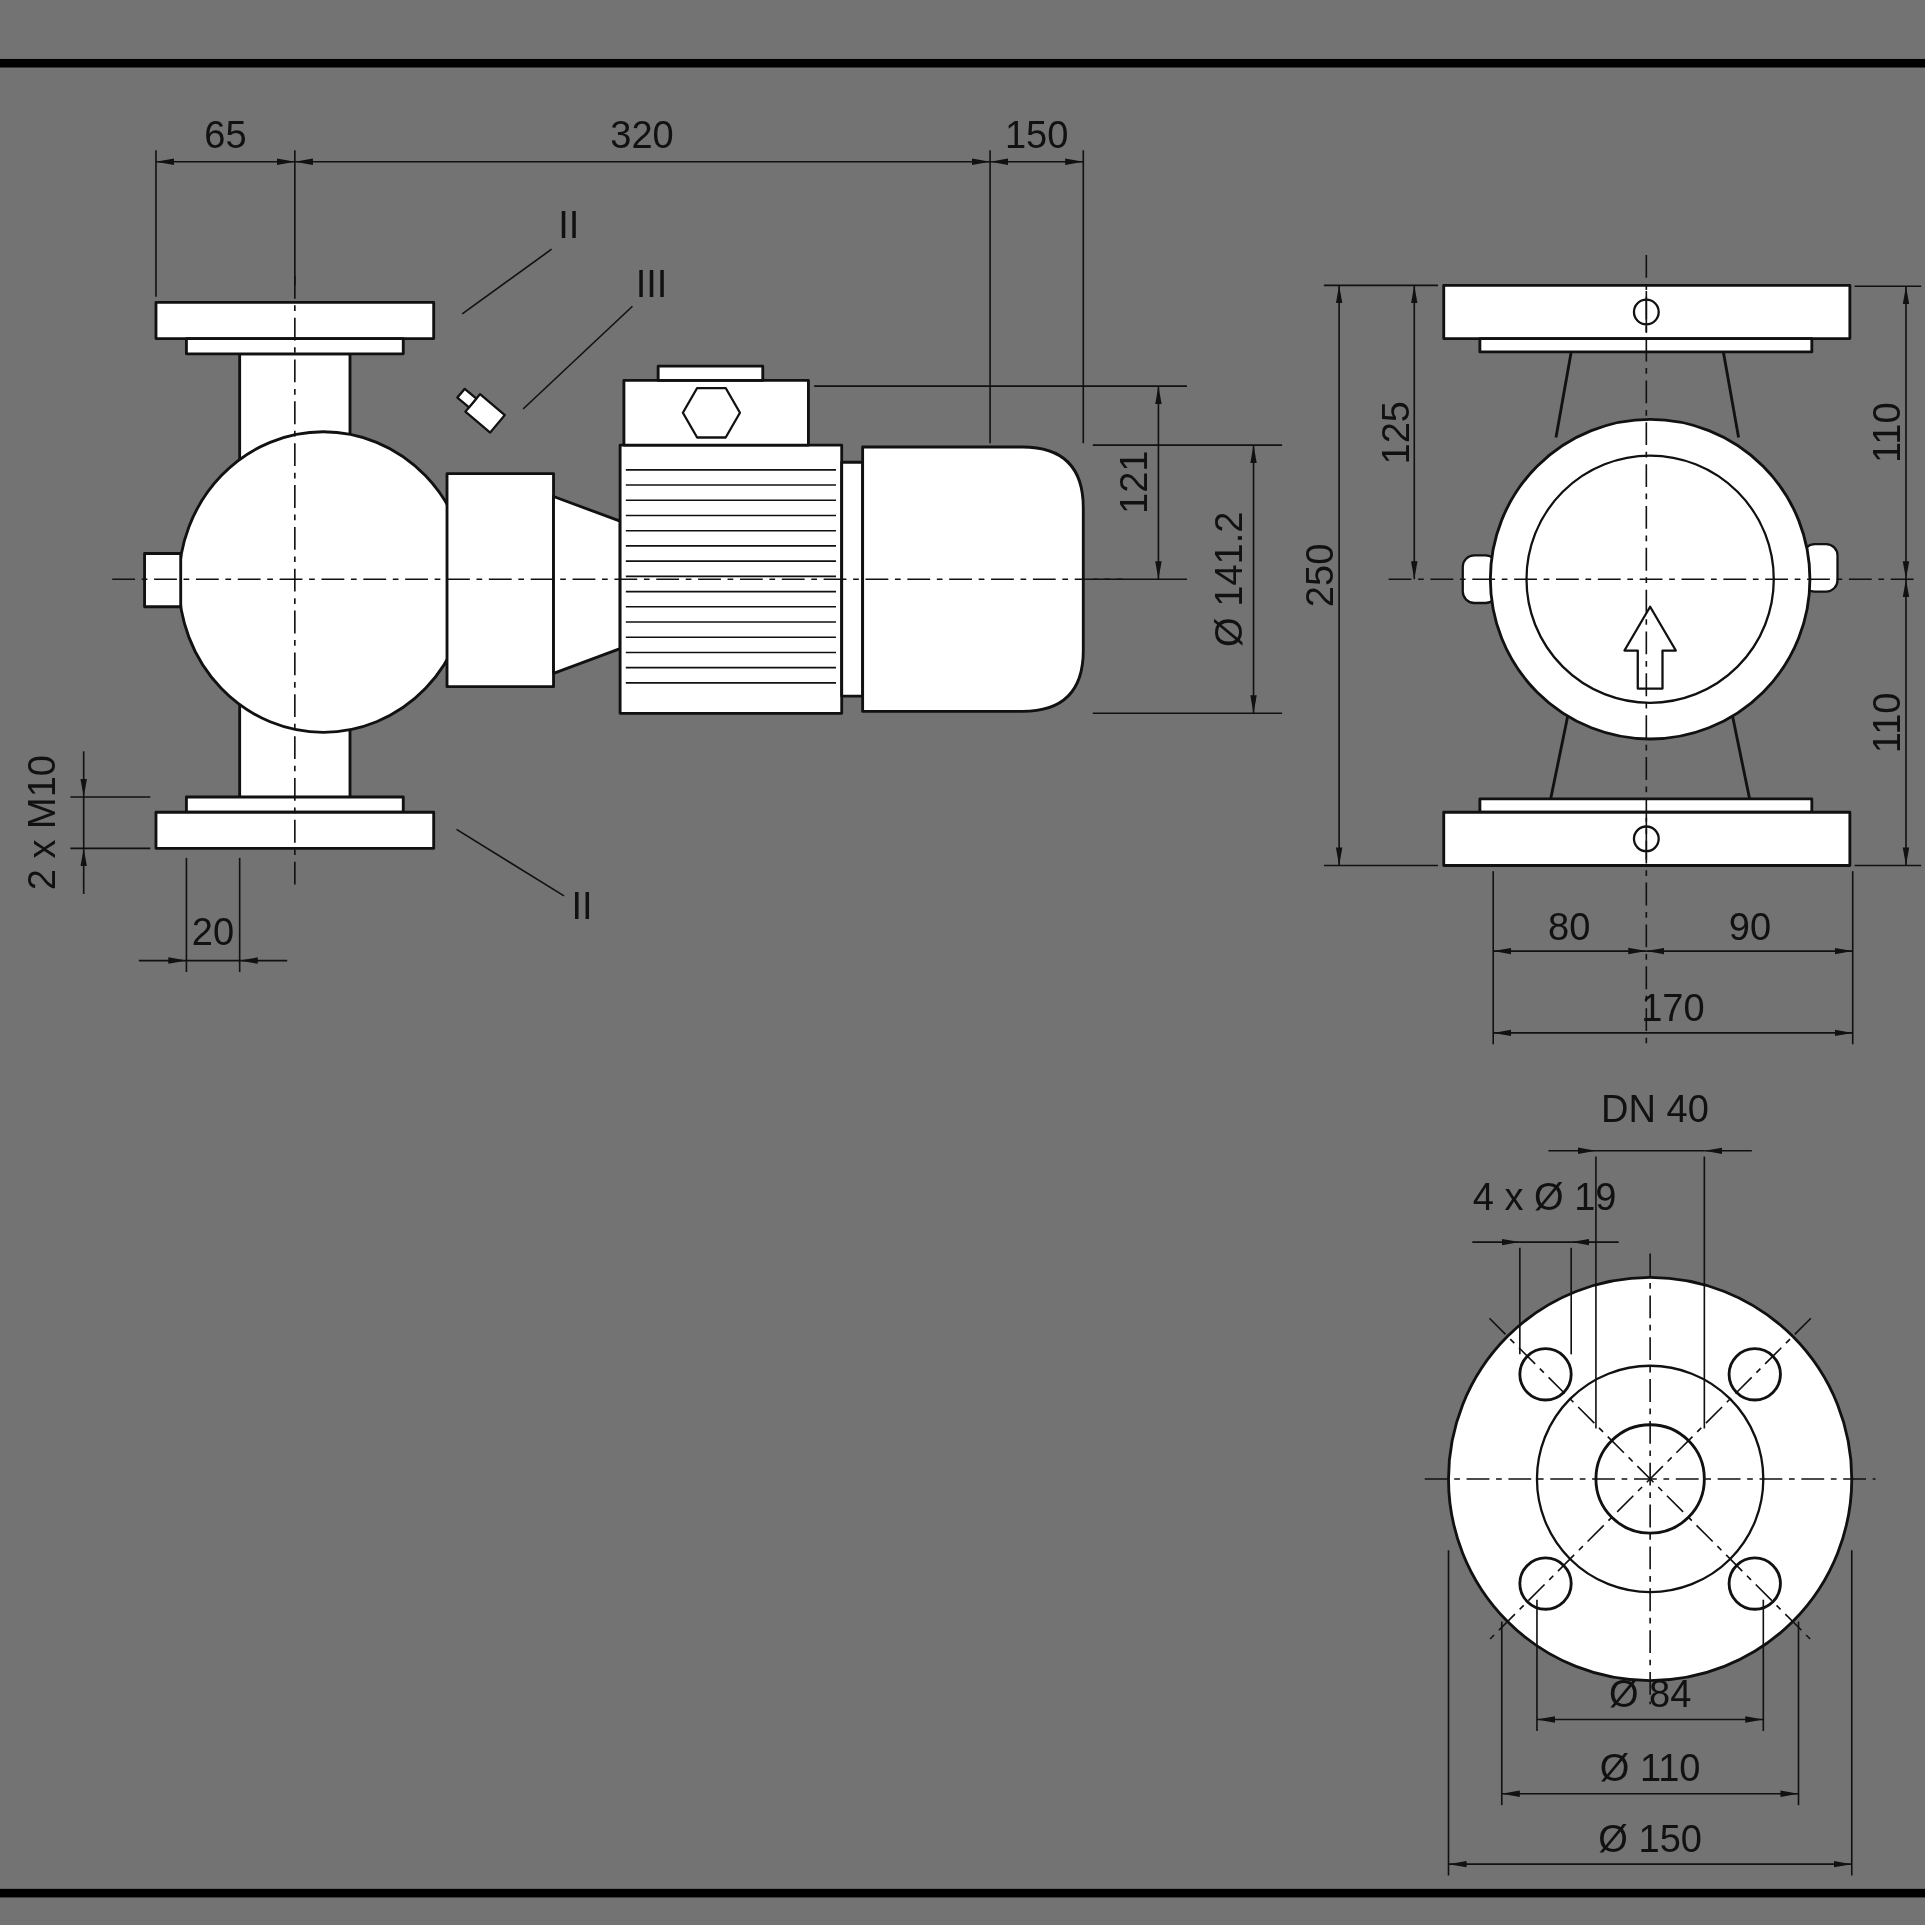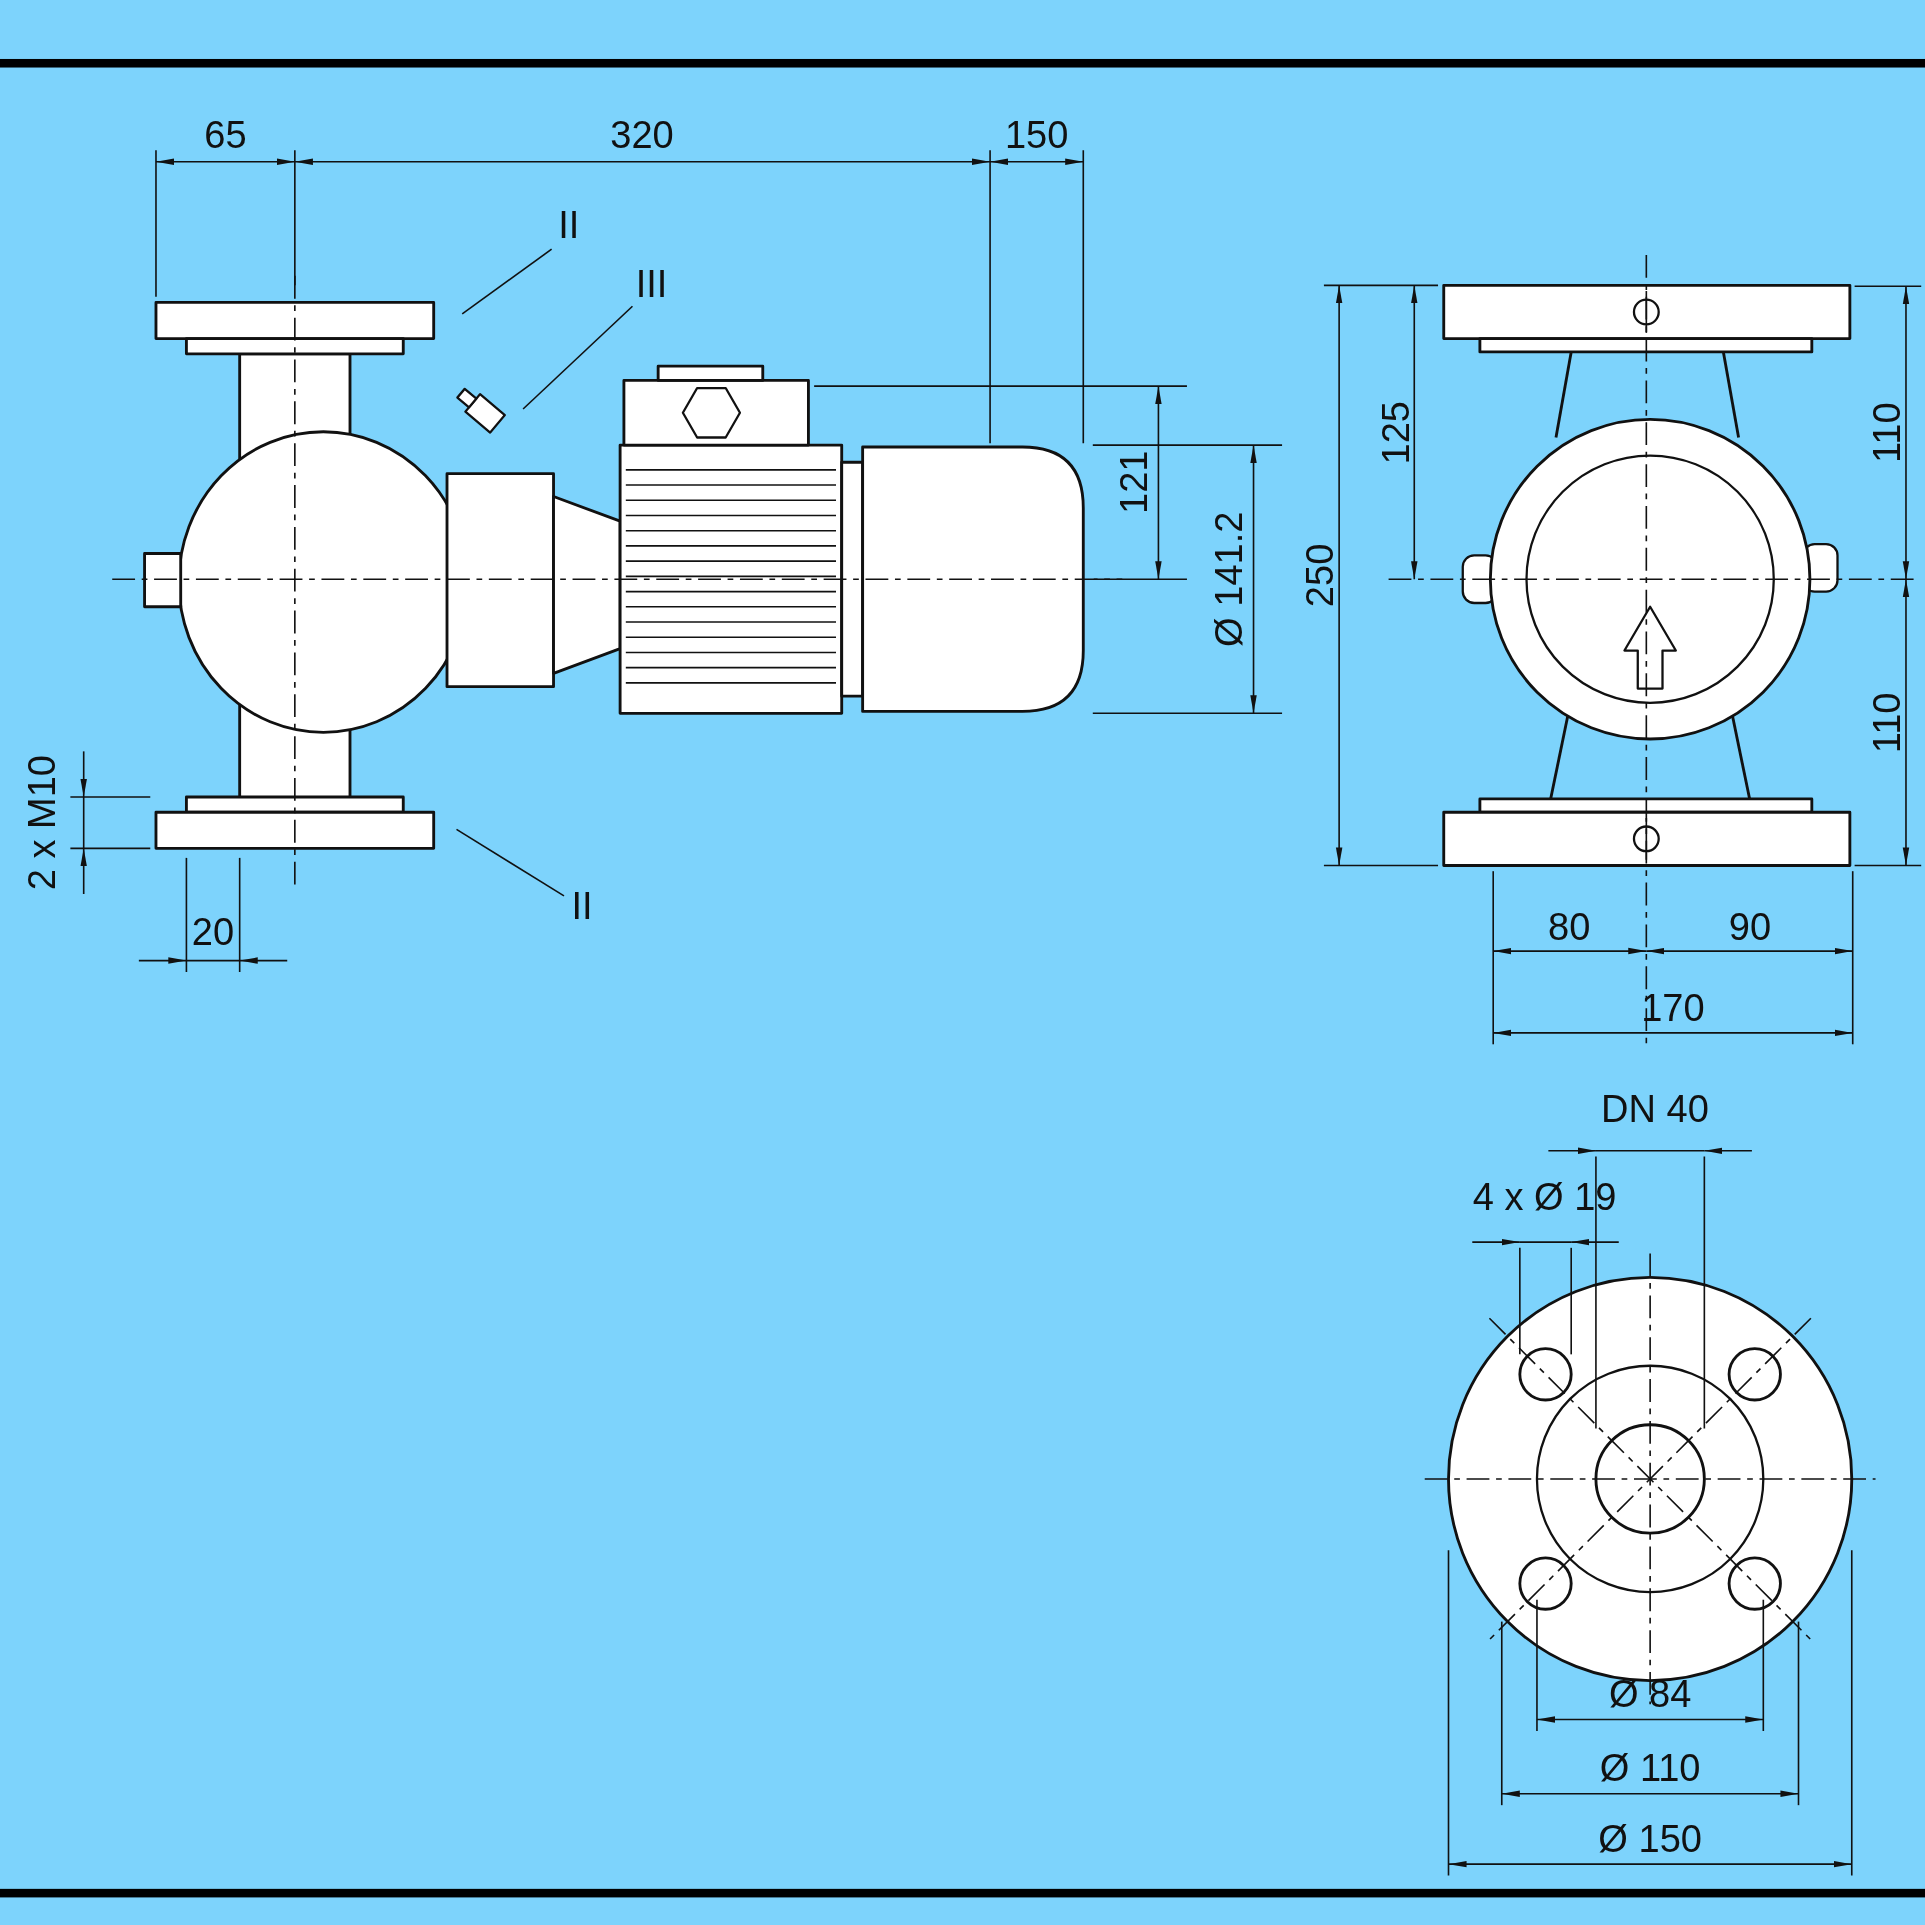--- a/index.html
+++ b/index.html
@@ -1,16 +1,16 @@
 <!DOCTYPE html>
 <html style="font-size:15px"><head>
 <meta charset="utf-8">
 <style>
   html,body{margin:0;padding:0;background:#fff;}
-  .stage{width:1925px;height:1925px;position:relative;background:#7dd3fc;}
+  .stage{width:1925px;height:1925px;position:relative;background:#737373;}
   svg{display:block;}
   .outline{fill:#fff;stroke:#111;stroke-width:3;stroke-linejoin:round;}
   .outline2{fill:#fff;stroke:#111;stroke-width:2.4;stroke-linejoin:round;}
   .fin{stroke:#111;stroke-width:1.7;}
   .dim{stroke:#111;stroke-width:1.7;fill:none;}
   .cl{stroke:#111;stroke-width:1.7;fill:none;stroke-dasharray:24 7 6 7;}
   text{font-family:"Liberation Sans",sans-serif;font-size:40px;fill:#111;}
   .mid{text-anchor:middle;}
 </style>
 </head>

